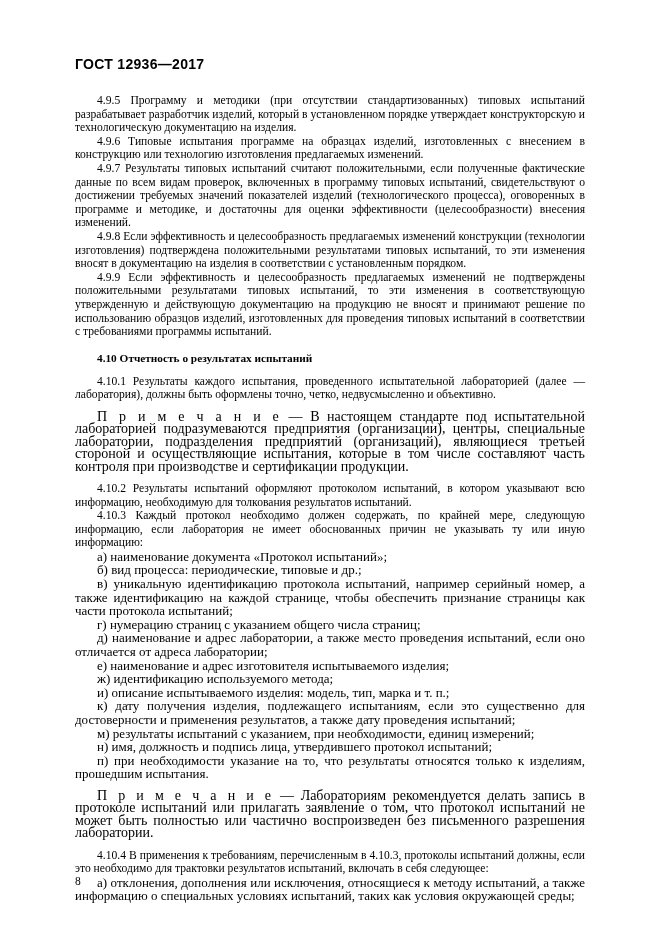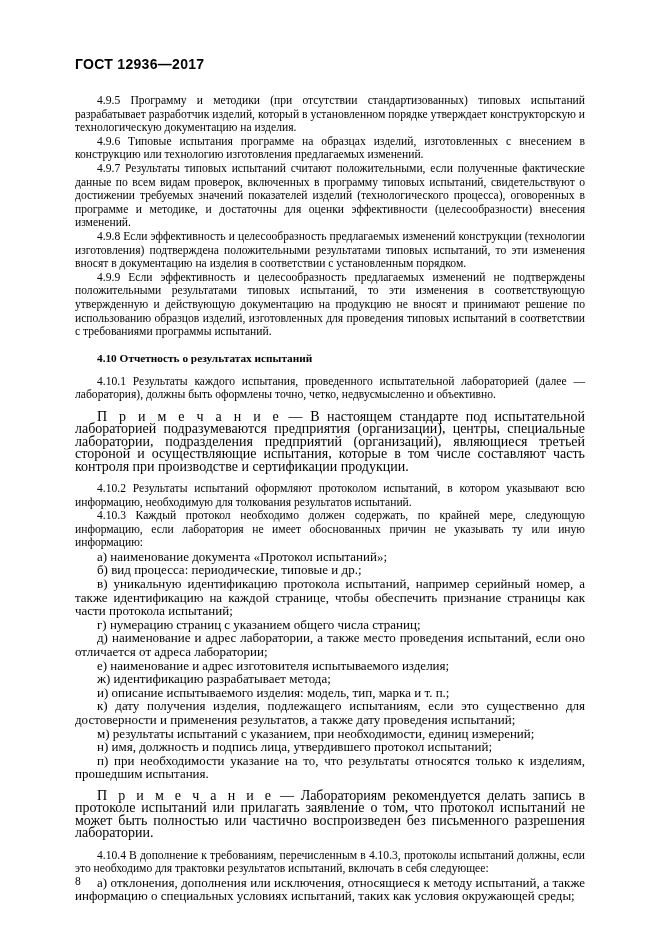--- a/index.html
+++ b/index.html
@@ -93,29 +93,29 @@
 
     <p class="body-par">4.10.2 Результаты испытаний оформляют протоколом испытаний, в котором указывают всю информацию, необходимую для толкования результатов испытаний.</p>
     <p class="body-par">4.10.3 Каждый протокол необходимо должен содержать, по крайней мере, следующую информацию, если лаборатория не имеет обоснованных причин не указывать ту или иную информацию:</p>
 
     <p class="sub-item">а) наименование документа «Протокол испытаний»;</p>
     <p class="sub-item">б) вид процесса: периодические, типовые и др.;</p>
     <p class="sub-item">в) уникальную идентификацию протокола испытаний, например серийный номер, а также идентификацию на каждой странице, чтобы обеспечить признание страницы как части протокола испытаний;</p>
     <p class="sub-item">г) нумерацию страниц с указанием общего числа страниц;</p>
     <p class="sub-item">д) наименование и адрес лаборатории, а также место проведения испытаний, если оно отличается от адреса лаборатории;</p>
     <p class="sub-item">е) наименование и адрес изготовителя испытываемого изделия;</p>
-    <p class="sub-item">ж) идентификацию разрабатывает метода;</p>
+    <p class="sub-item">ж) идентификацию используемого метода;</p>
     <p class="sub-item">и) описание испытываемого изделия: модель, тип, марка и т. п.;</p>
     <p class="sub-item">к) дату получения изделия, подлежащего испытаниям, если это существенно для достоверности и применения результатов, а также дату проведения испытаний;</p>
     <p class="sub-item">м) результаты испытаний с указанием, при необходимости, единиц измерений;</p>
     <p class="sub-item">н) имя, должность и подпись лица, утвердившего протокол испытаний;</p>
     <p class="sub-item">п) при необходимости указание на то, что результаты относятся только к изделиям, прошедшим испытания.</p>
 
     <p class="note"><span class="note-label">П р и м е ч а н и е</span><span> — Лабораториям рекомендуется делать запись в протоколе испытаний или прилагать заявление о том, что протокол испытаний не может быть полностью или частично воспроизведен без письменного разрешения лаборатории.</span></p>
 
-    <p class="body-par">4.10.4 В дополнение к требованиям, перечисленным в 4.10.3, протоколы испытаний должны, если это необходимо для трактовки результатов испытаний, включать в себя следующее:</p>
+    <p class="body-par">4.10.4 В применения к требованиям, перечисленным в 4.10.3, протоколы испытаний должны, если это необходимо для трактовки результатов испытаний, включать в себя следующее:</p>
     <p class="sub-item">а) отклонения, дополнения или исключения, относящиеся к методу испытаний, а также информацию о специальных условиях испытаний, таких как условия окружающей среды;</p>
 
   </div>
 
   <div class="page-number">8</div>
 
 </div>
 
 </body></html>

